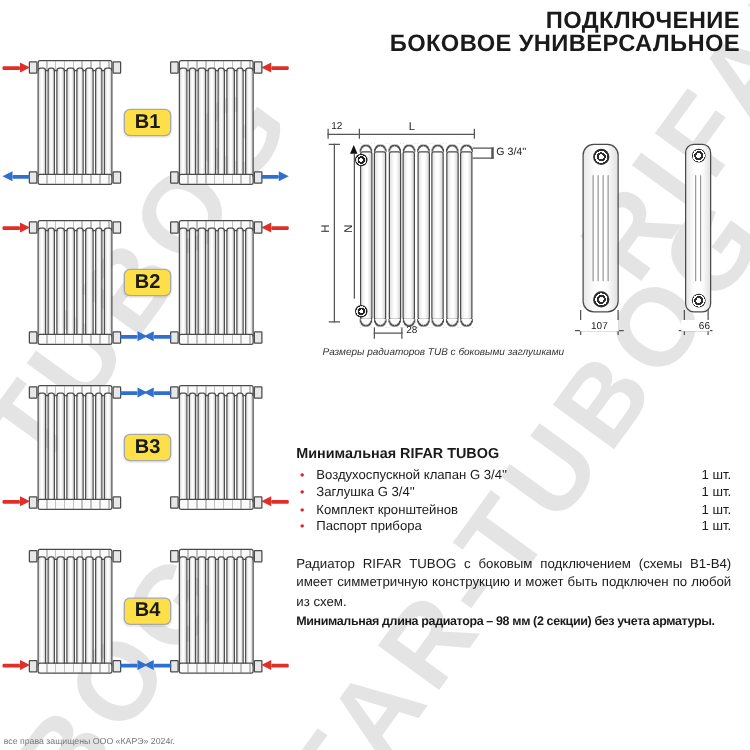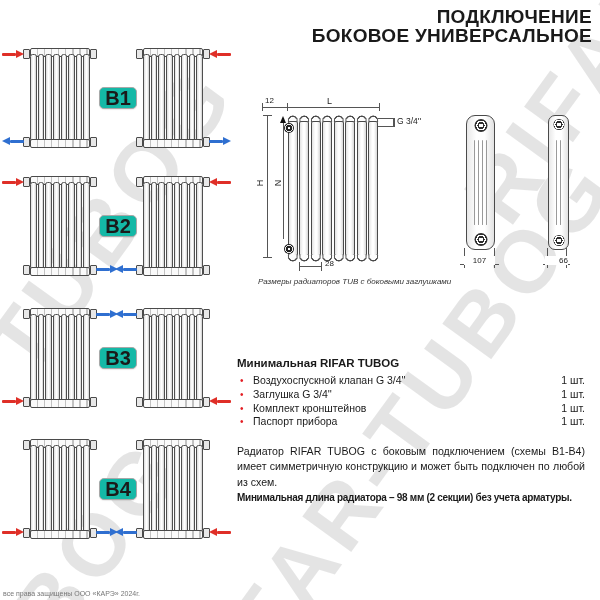--- a/index.html
+++ b/index.html
@@ -35,22 +35,22 @@
            border-radius:2px;background:repeating-linear-gradient(90deg,#fafafa 0 5.8px,#c2c2c2 5.8px 7.1px);}
   .rad-cap.top{top:0}.rad-cap.bottom{bottom:0}
   .tubes{position:absolute;left:3px;right:3px;top:6px;bottom:6px;display:flex;gap:1px;}
   .tube{flex:1;border:1px solid #4f4f4f;border-radius:2.5px;
         background:linear-gradient(90deg,#dcdcdc,#fff 45%,#fff 60%,#cfcfcf);}
   .boss{position:absolute;width:5px;height:8px;border:1px solid var(--line);background:#e8e8e8;border-radius:1px;}
   .boss.tl{left:-4px;top:1px}.boss.bl{left:-4px;bottom:1px}
   .boss.tr{right:-4px;top:1px}.boss.br{right:-4px;bottom:1px}
 
   .scheme-label{position:absolute;left:99px;top:50%;transform:translateY(-50%);
-        width:36px;height:20px;background:#14b8a6;border:1px solid #a8a8a8;border-radius:5px;
-        display:flex;align-items:center;justify-content:center;font-weight:700;font-size:20px;
+        width:36px;height:20px;background:#fde047;border:1px solid #a8a8a8;border-radius:5px;
+        display:flex;align-items:center;justify-content:center;font-weight:700;font-size:16px;
         box-shadow:0 1px 1px rgba(0,0,0,.08);}
 
   
   .arrow{position:absolute;width:22px;height:9px;}
   .arrow .shaft{position:absolute;left:0;top:3.2px;height:2.6px;width:14px;border-radius:1px;}
   .arrow .head{position:absolute;right:0;top:.2px;width:0;height:0;
                border-top:4.2px solid transparent;border-bottom:4.2px solid transparent;}
   .c-red .shaft{background:var(--flow-in)} .c-red .head{border-left:8px solid var(--flow-in)}
   .c-blue .shaft{background:var(--flow-out)} .c-blue .head{border-left:8px solid var(--flow-out)}
   .d-left{transform:scaleX(-1);}

